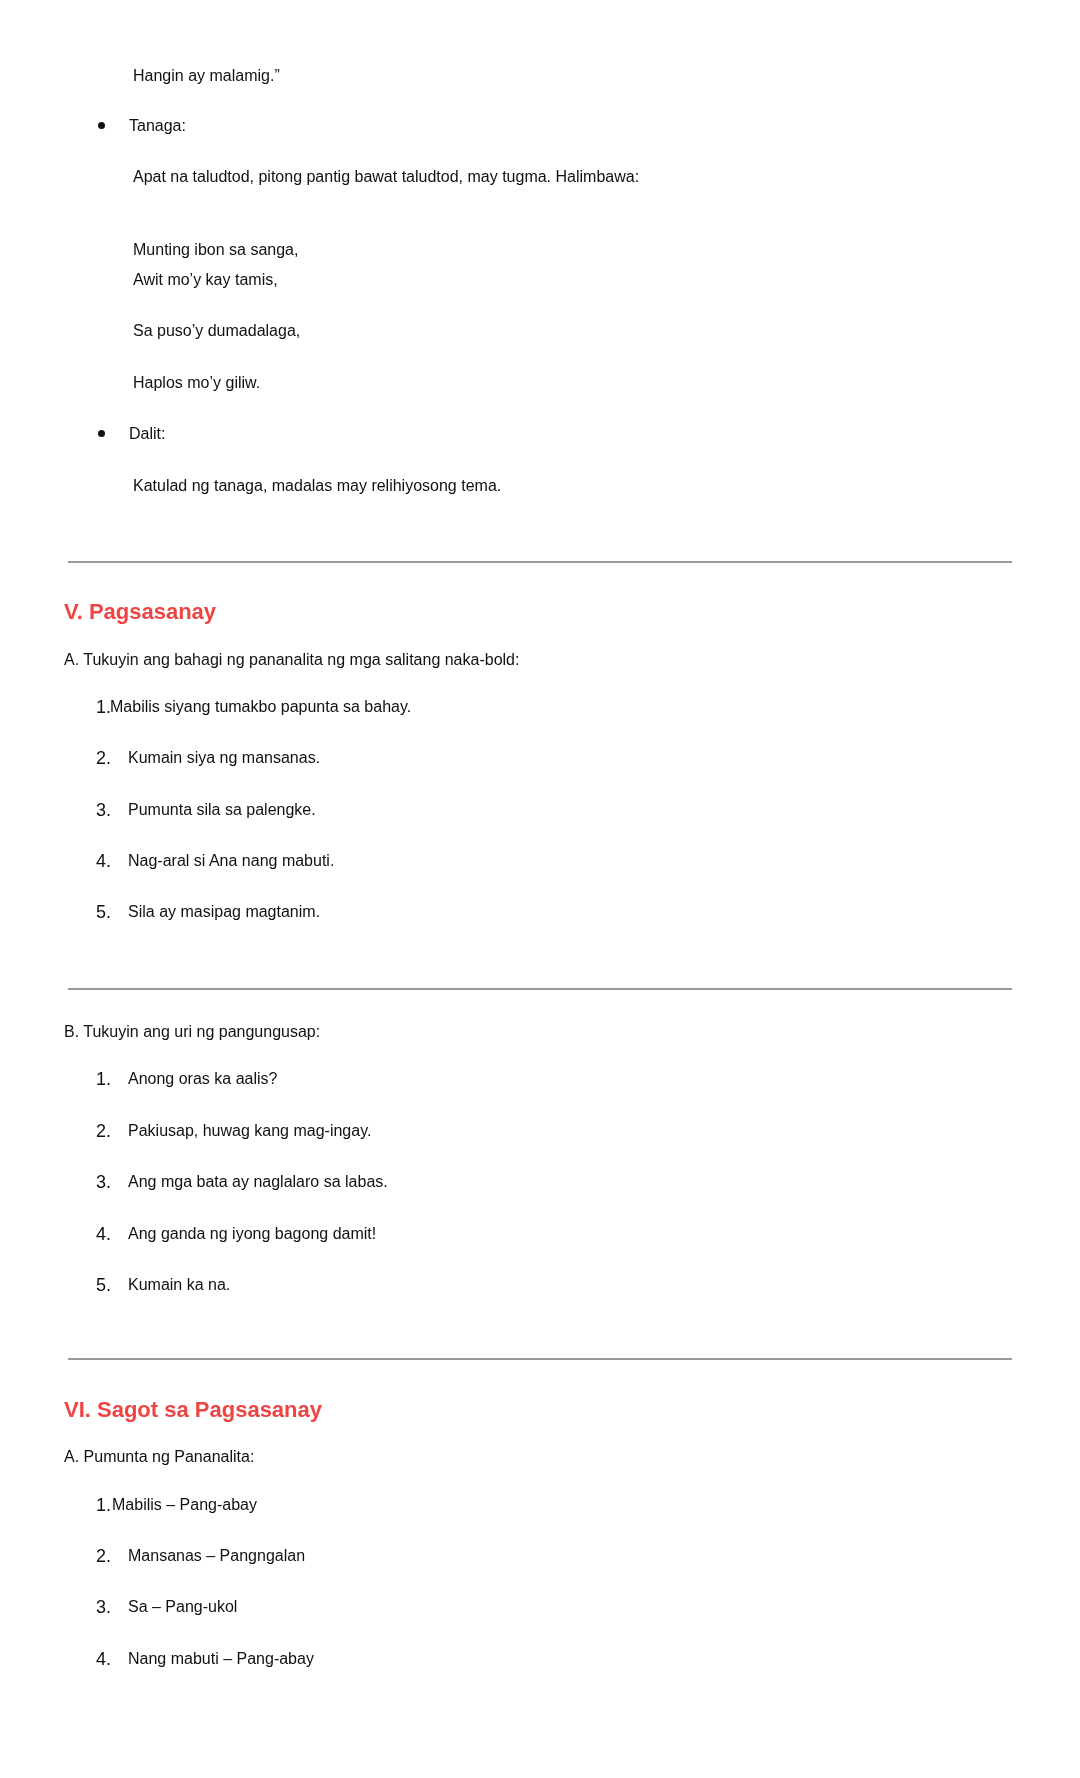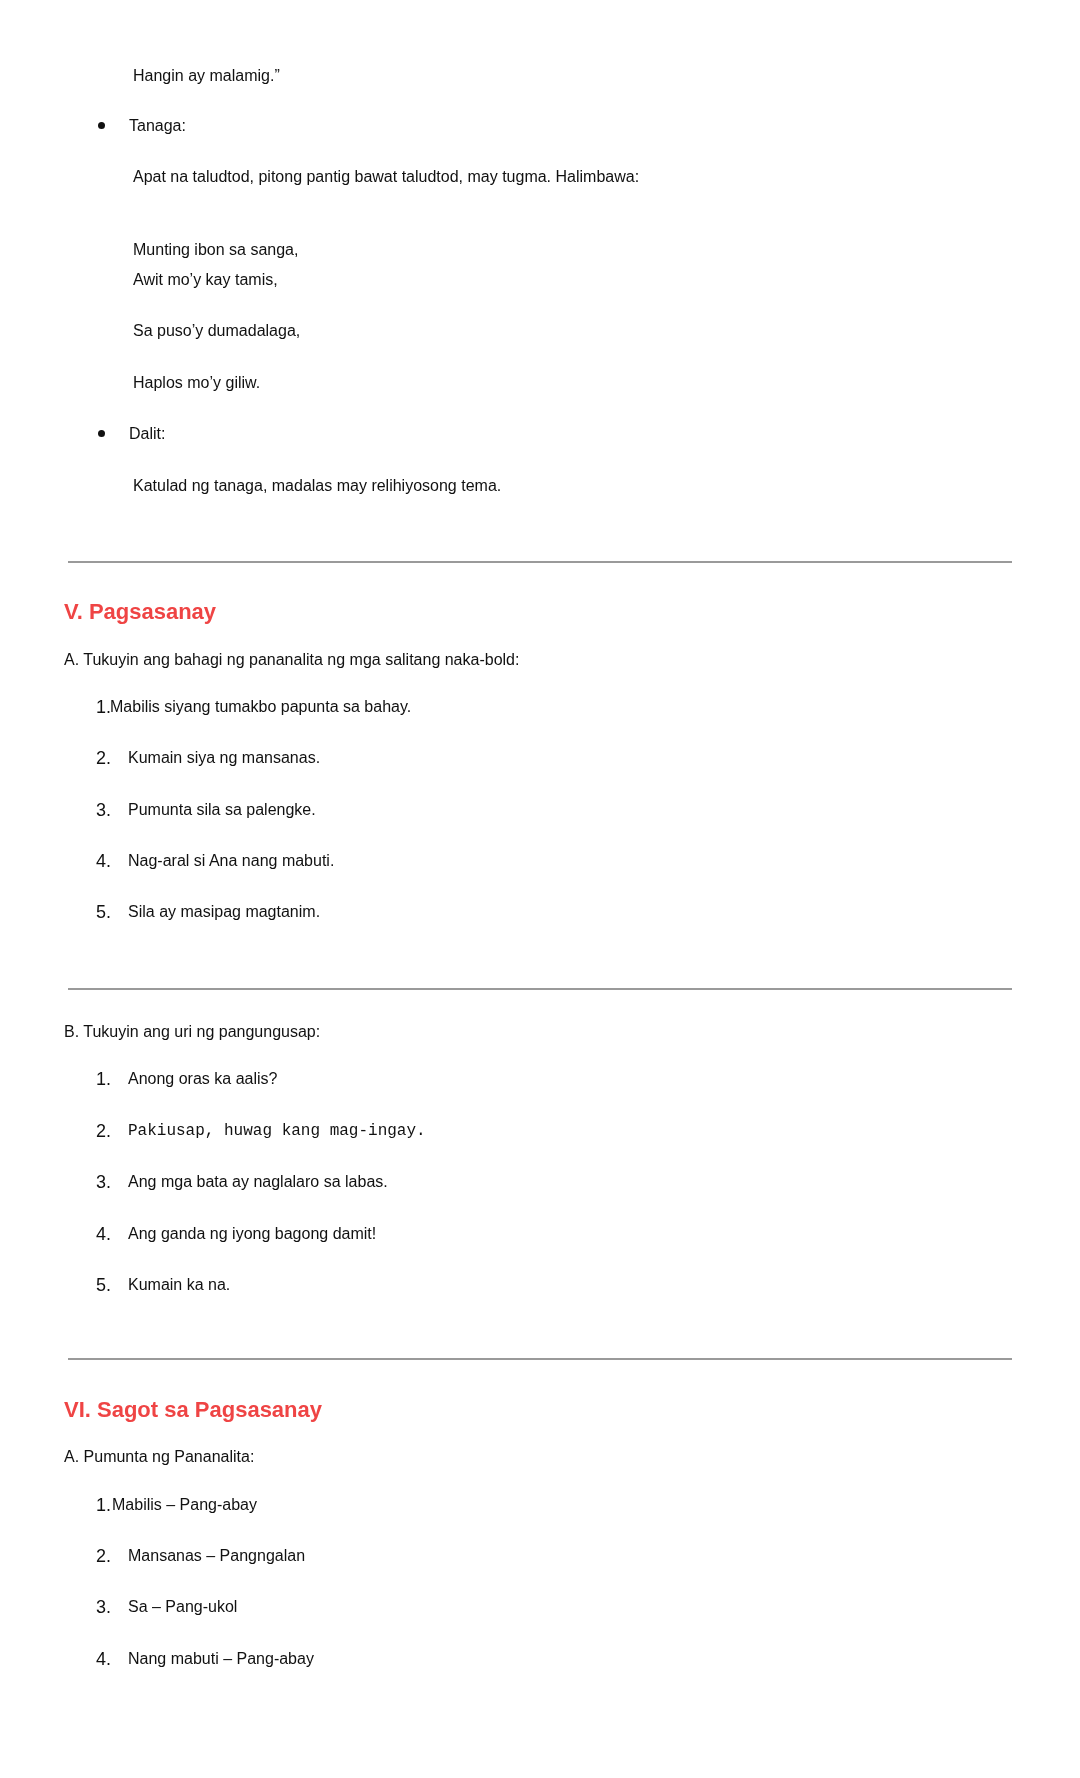--- a/index.html
+++ b/index.html
@@ -47,21 +47,21 @@
 </div>
 
 <div class="hr" style="top:988px;"></div>
 
 <div class="ln" style="left:64px; top:1022px;">B. Tukuyin ang uri ng pangungusap:</div>
 
 <div>
   <div class="num" style="left:96px; top:1069px;">1.</div>
   <div class="ln" style="left:128px; top:1069px;">Anong oras ka aalis?</div>
   <div class="num" style="left:96px; top:1121px;">2.</div>
-  <div class="ln" style="left:128px; top:1121px;font-family:Liberation Mono, monospace;">Pakiusap, huwag kang mag-ingay.</div>
+  <div class="ln" style="left:128px; top:1121px;">Pakiusap, huwag kang mag-ingay.</div>
   <div class="num" style="left:96px; top:1172px;">3.</div>
   <div class="ln" style="left:128px; top:1172px;">Ang mga bata ay naglalaro sa labas.</div>
   <div class="num" style="left:96px; top:1224px;">4.</div>
   <div class="ln" style="left:128px; top:1224px;">Ang ganda ng iyong bagong damit!</div>
   <div class="num" style="left:96px; top:1275px;">5.</div>
   <div class="ln" style="left:128px; top:1275px;">Kumain ka na.</div>
 </div>
 
 <div class="hr" style="top:1358px;"></div>
 

